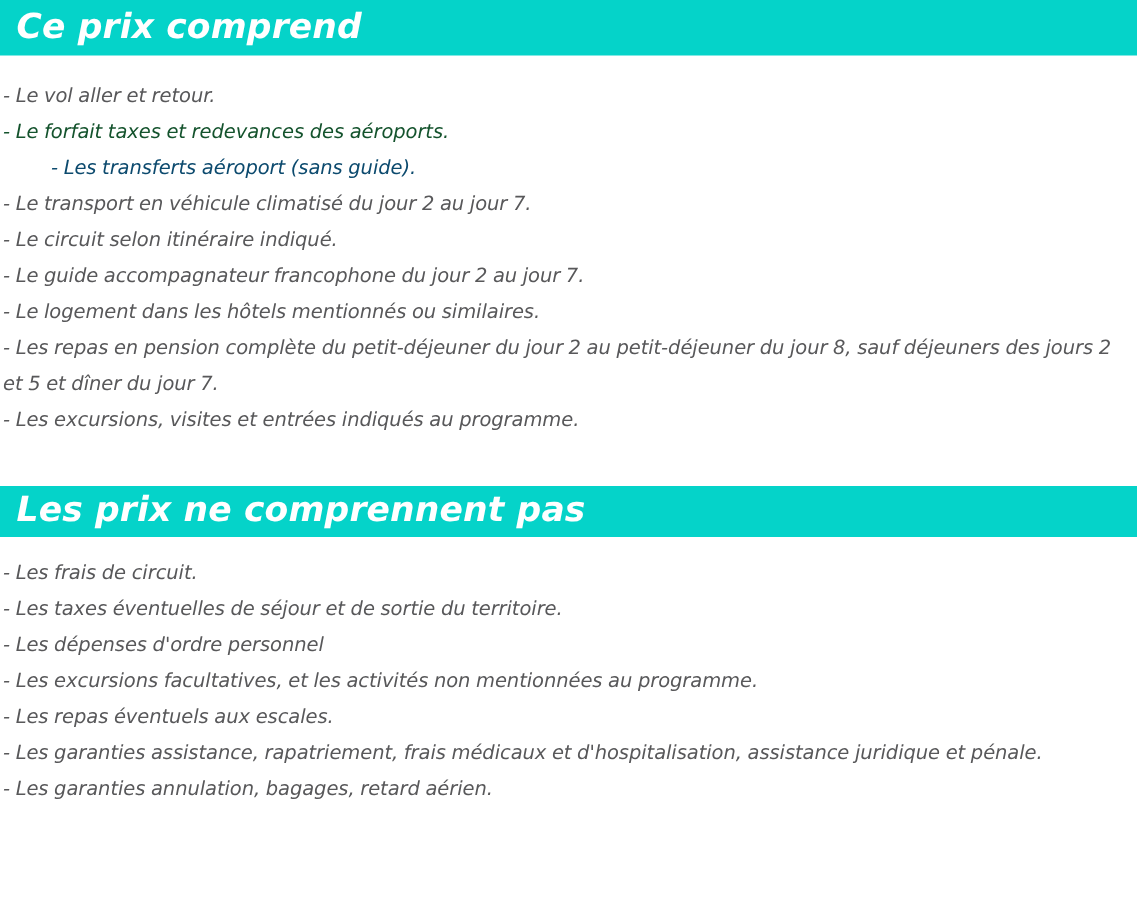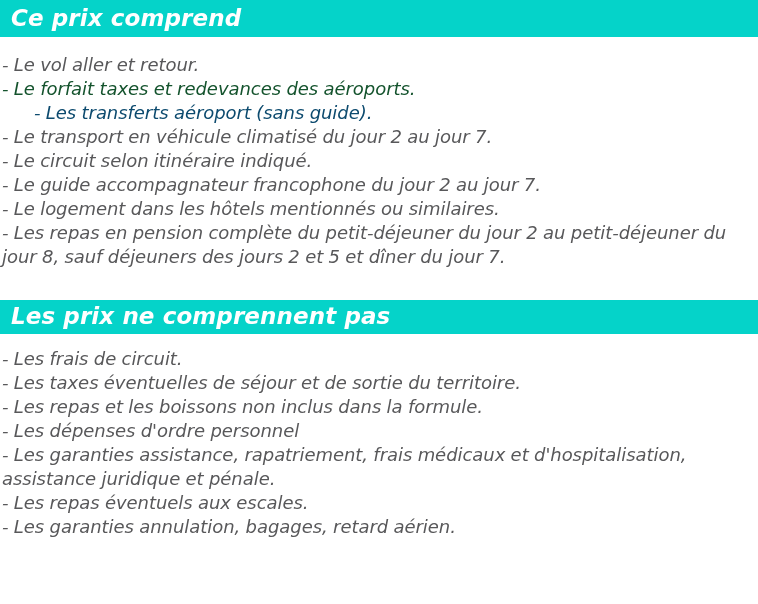--- a/index.html
+++ b/index.html
@@ -46,21 +46,21 @@
   }
 
   
   .section-body {
     padding: 0;
     margin: 0;
     list-style: none;
   }
   .list-item {
     font-style: italic;
-    font-size: 18px;
+    font-size: 13px;
     line-height: 24px;
     color: #58585a;
     padding: 0 6px 0 2px;
     margin: 0;
     font-family: "DejaVu Sans", "Liberation Sans", sans-serif;
     letter-spacing: -0.05px;
     word-spacing: -0.3px;
   }
   .spacer-before-first-list { height: 16px; }
   .spacer-before-second-list { height: 13px; }
@@ -78,34 +78,35 @@
 
     <ul class="section-body">
       <li class="list-item" style="color: rgb(88, 88, 90);">- Le vol aller et retour.</li>
       <li class="list-item" style="color: #14532d;">- Le forfait taxes et redevances des aéroports.</li>
       <li class="list-item" style="color: #0c4a6e; margin-left: 32px;">- Les transferts aéroport (sans guide).</li>
       <li class="list-item" style="color: rgb(88, 88, 90);">- Le transport en véhicule climatisé du jour 2 au jour 7.</li>
       <li class="list-item" style="color: rgb(88, 88, 90);">- Le circuit selon itinéraire indiqué.</li>
       <li class="list-item" style="color: rgb(88, 88, 90);">- Le guide accompagnateur francophone du jour 2 au jour 7.</li>
       <li class="list-item" style="color: rgb(88, 88, 90);">- Le logement dans les hôtels mentionnés ou similaires.</li>
       <li class="list-item" style="color: rgb(88, 88, 90);">- Les repas en pension complète du petit-déjeuner du jour 2 au petit-déjeuner du jour 8, sauf déjeuners des jours 2 et 5 et dîner du jour 7.</li>
+      <li class="list-item" style="color: rgb(88, 88, 90);">- Les excursions, visites et entrées indiqués au programme.</li>
     </ul>
   </div>
 
   <div class="gap-between-sections"></div>
 
   <div class="section">
     <div class="section-band second" style="background: rgb(5, 211, 201); color: rgb(255, 255, 255);">Les prix ne comprennent pas</div>
 
     <div class="spacer-before-second-list"></div>
 
     <ul class="section-body">
       <li class="list-item" style="color: rgb(88, 88, 90);">- Les frais de circuit.</li>
       <li class="list-item" style="color: rgb(88, 88, 90);">- Les taxes éventuelles de séjour et de sortie du territoire.</li>
-      <li class="list-item" style="color: rgb(88, 88, 90);">- Les repas et les boissons non inclus dans la formule.</li>
       <li class="list-item" style="color: rgb(88, 88, 90);">- Les dépenses d'ordre personnel</li>
+      <li class="list-item" style="color: rgb(88, 88, 90);">- Les excursions facultatives, et les activités non mentionnées au programme.</li>
+      <li class="list-item" style="color: rgb(88, 88, 90);">- Les repas éventuels aux escales.</li>
       <li class="list-item" style="color: rgb(88, 88, 90);">- Les garanties assistance, rapatriement, frais médicaux et d'hospitalisation, assistance juridique et pénale.</li>
-      <li class="list-item" style="color: rgb(88, 88, 90);">- Les repas éventuels aux escales.</li>
       <li class="list-item" style="color: rgb(88, 88, 90);">- Les garanties annulation, bagages, retard aérien.</li>
     </ul>
   </div>
 
 </div>
 
 </body></html>

